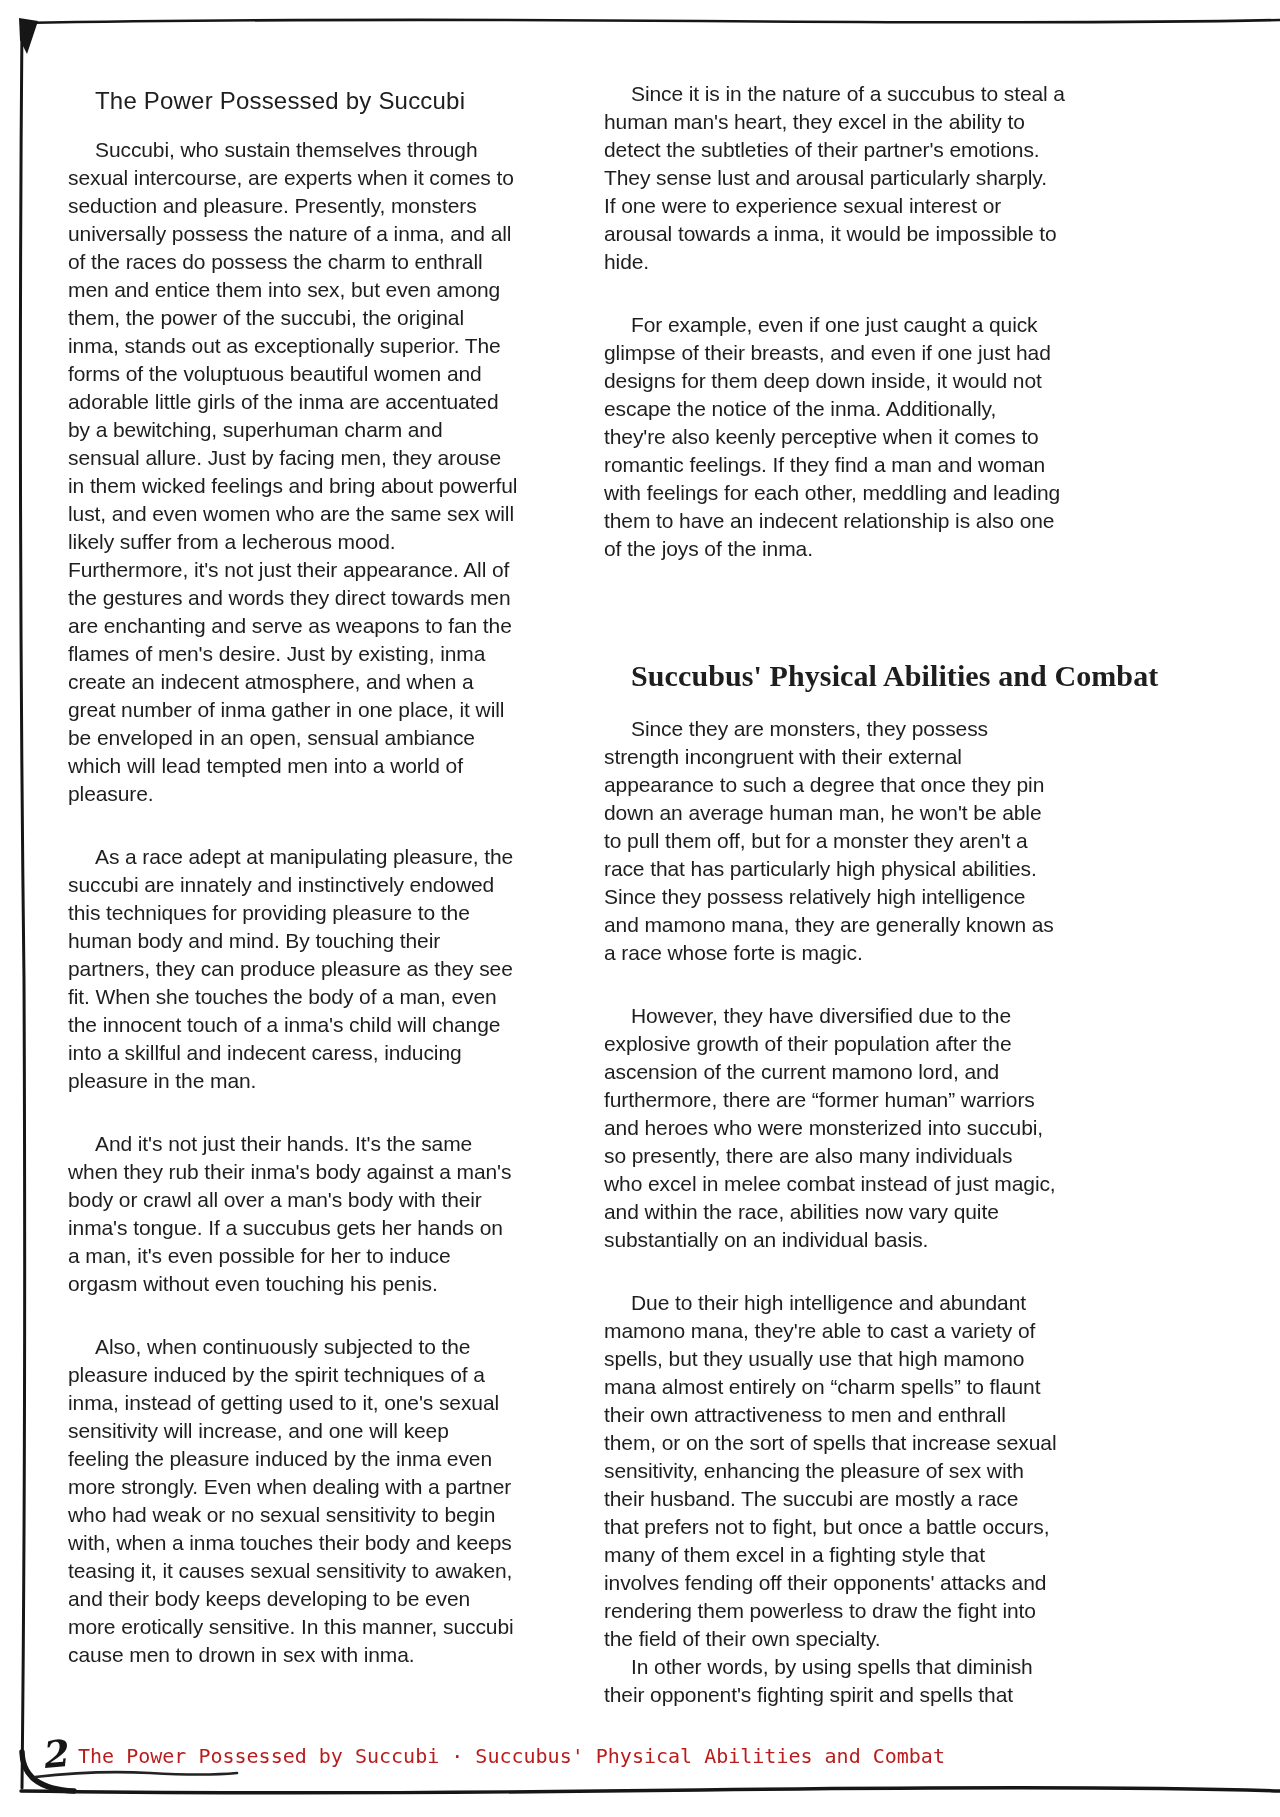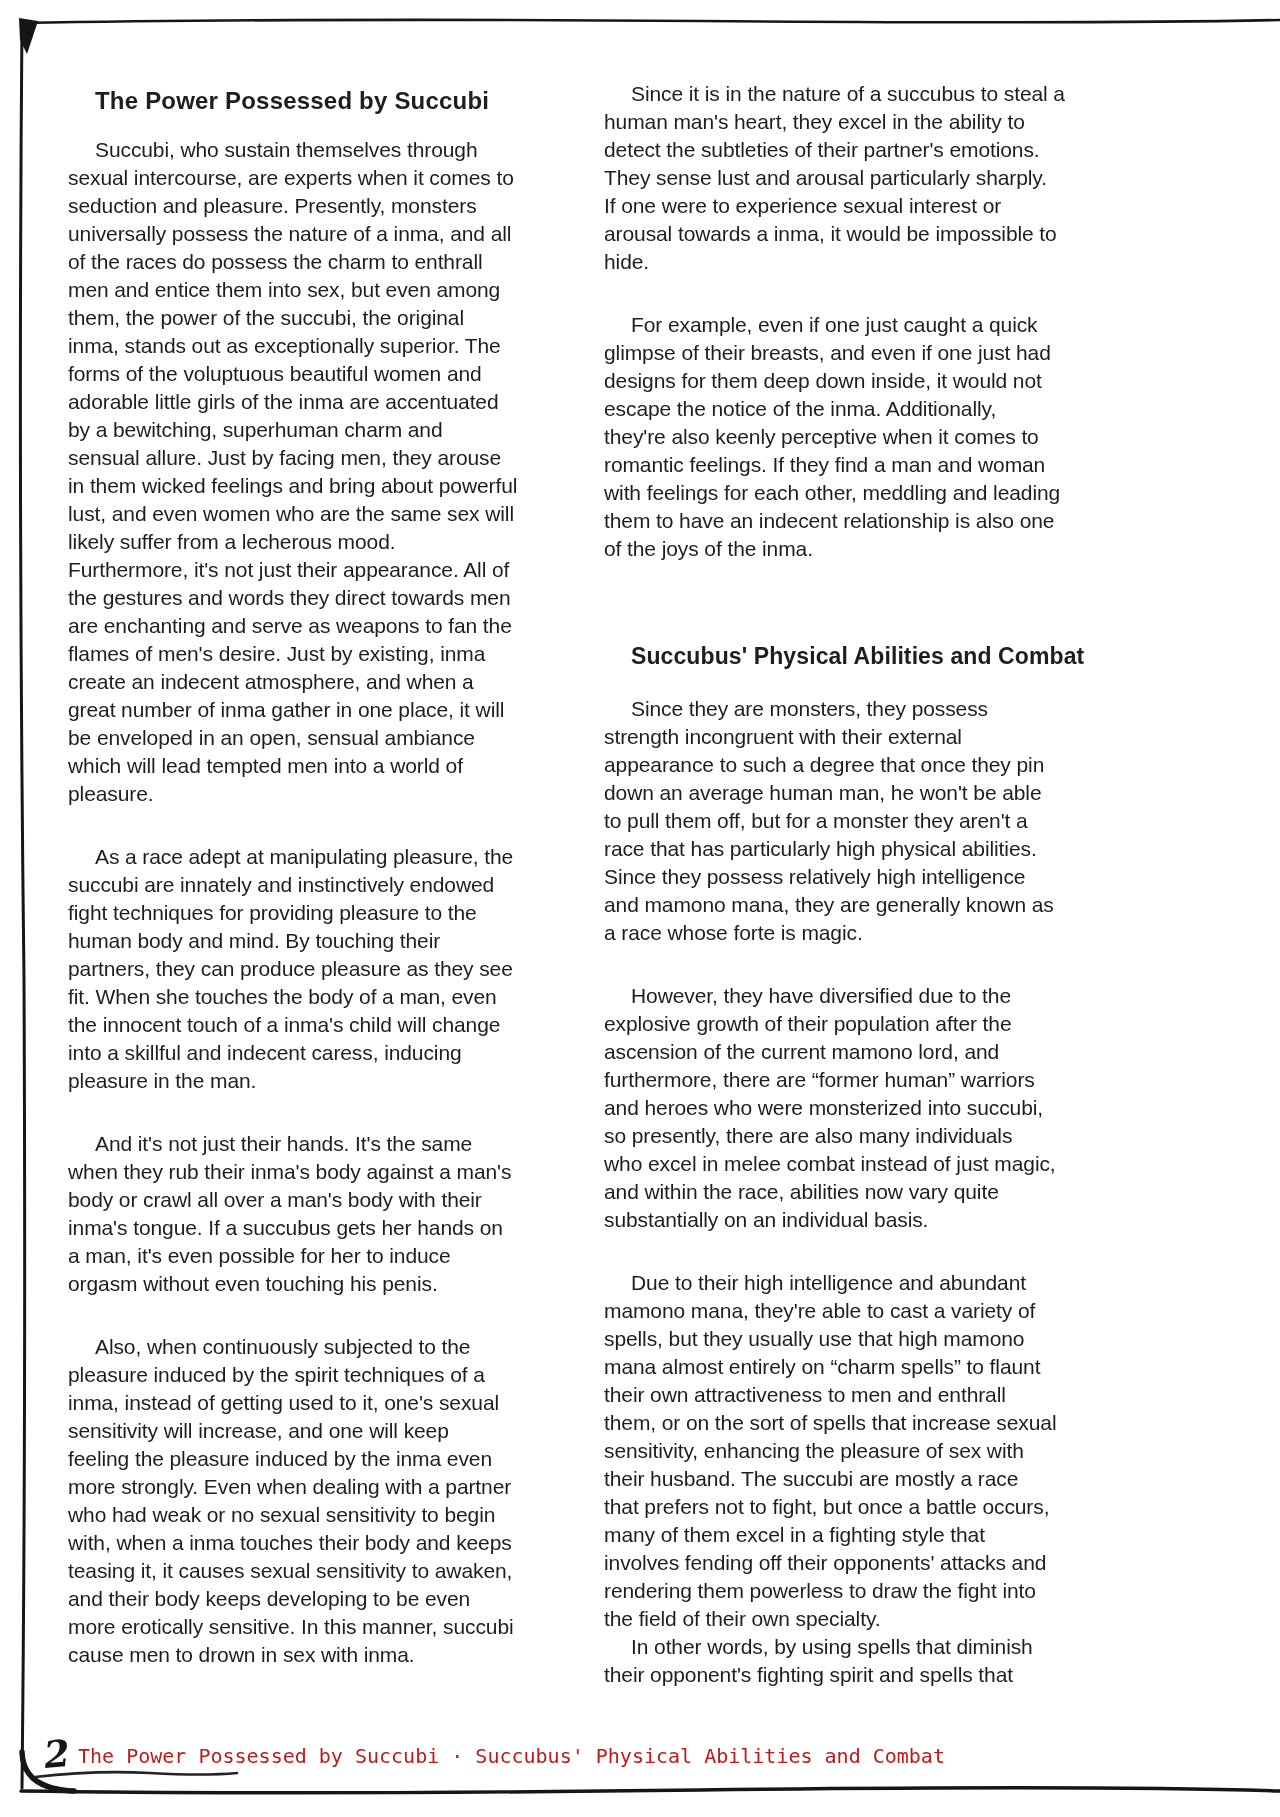--- a/index.html
+++ b/index.html
@@ -19,33 +19,34 @@
     pointer-events: none;
   }
   .col { position: absolute; }
   .col-left  { left: 68px;  top: 84px; width: 516px; }
   .col-right { left: 604px; top: 80px; width: 534px; }
 
   .doc-title {
     margin: 0 0 18px 0;
     padding-left: 27px;
     font-size: 24px;
-    font-weight: bold;
+    font-weight: normal;
     line-height: 34px;
     letter-spacing: 0.2px;
     white-space: nowrap;
   }
   .sec-heading {
-    margin: 76px 0 22px 0;
+    margin: 96px 0 22px 0;
     padding-left: 27px;
-    font-size: 23px;
+    font-size: 30px;
     font-weight: bold;
     line-height: 34px;
     letter-spacing: 0.1px;
     white-space: nowrap;
+    font-family: Liberation Serif, serif;
   }
   .paras .para { margin-top: 35px; }
   .paras .para:first-child { margin-top: 0; }
   .paras .para.no-gap { margin-top: 0; }
   .line {
     height: 28px;
     line-height: 28px;
     font-size: 21px;
     white-space: nowrap;
     letter-spacing: -0.1px;
@@ -112,21 +113,21 @@
           <div class="line">flames of men's desire. Just by existing, inma</div>
           <div class="line">create an indecent atmosphere, and when a</div>
           <div class="line">great number of inma gather in one place, it will</div>
           <div class="line">be enveloped in an open, sensual ambiance</div>
           <div class="line">which will lead tempted men into a world of</div>
           <div class="line">pleasure.</div>
         </div>
         <div class="para">
           <div class="line first">As a race adept at manipulating pleasure, the</div>
           <div class="line">succubi are innately and instinctively endowed</div>
-          <div class="line">fight techniques for providing pleasure to the</div>
+          <div class="line">this techniques for providing pleasure to the</div>
           <div class="line">human body and mind. By touching their</div>
           <div class="line">partners, they can produce pleasure as they see</div>
           <div class="line">fit. When she touches the body of a man, even</div>
           <div class="line">the innocent touch of a inma's child will change</div>
           <div class="line">into a skillful and indecent caress, inducing</div>
           <div class="line">pleasure in the man.</div>
         </div>
         <div class="para">
           <div class="line first">And it's not just their hands. It's the same</div>
           <div class="line">when they rub their inma's body against a man's</div>

